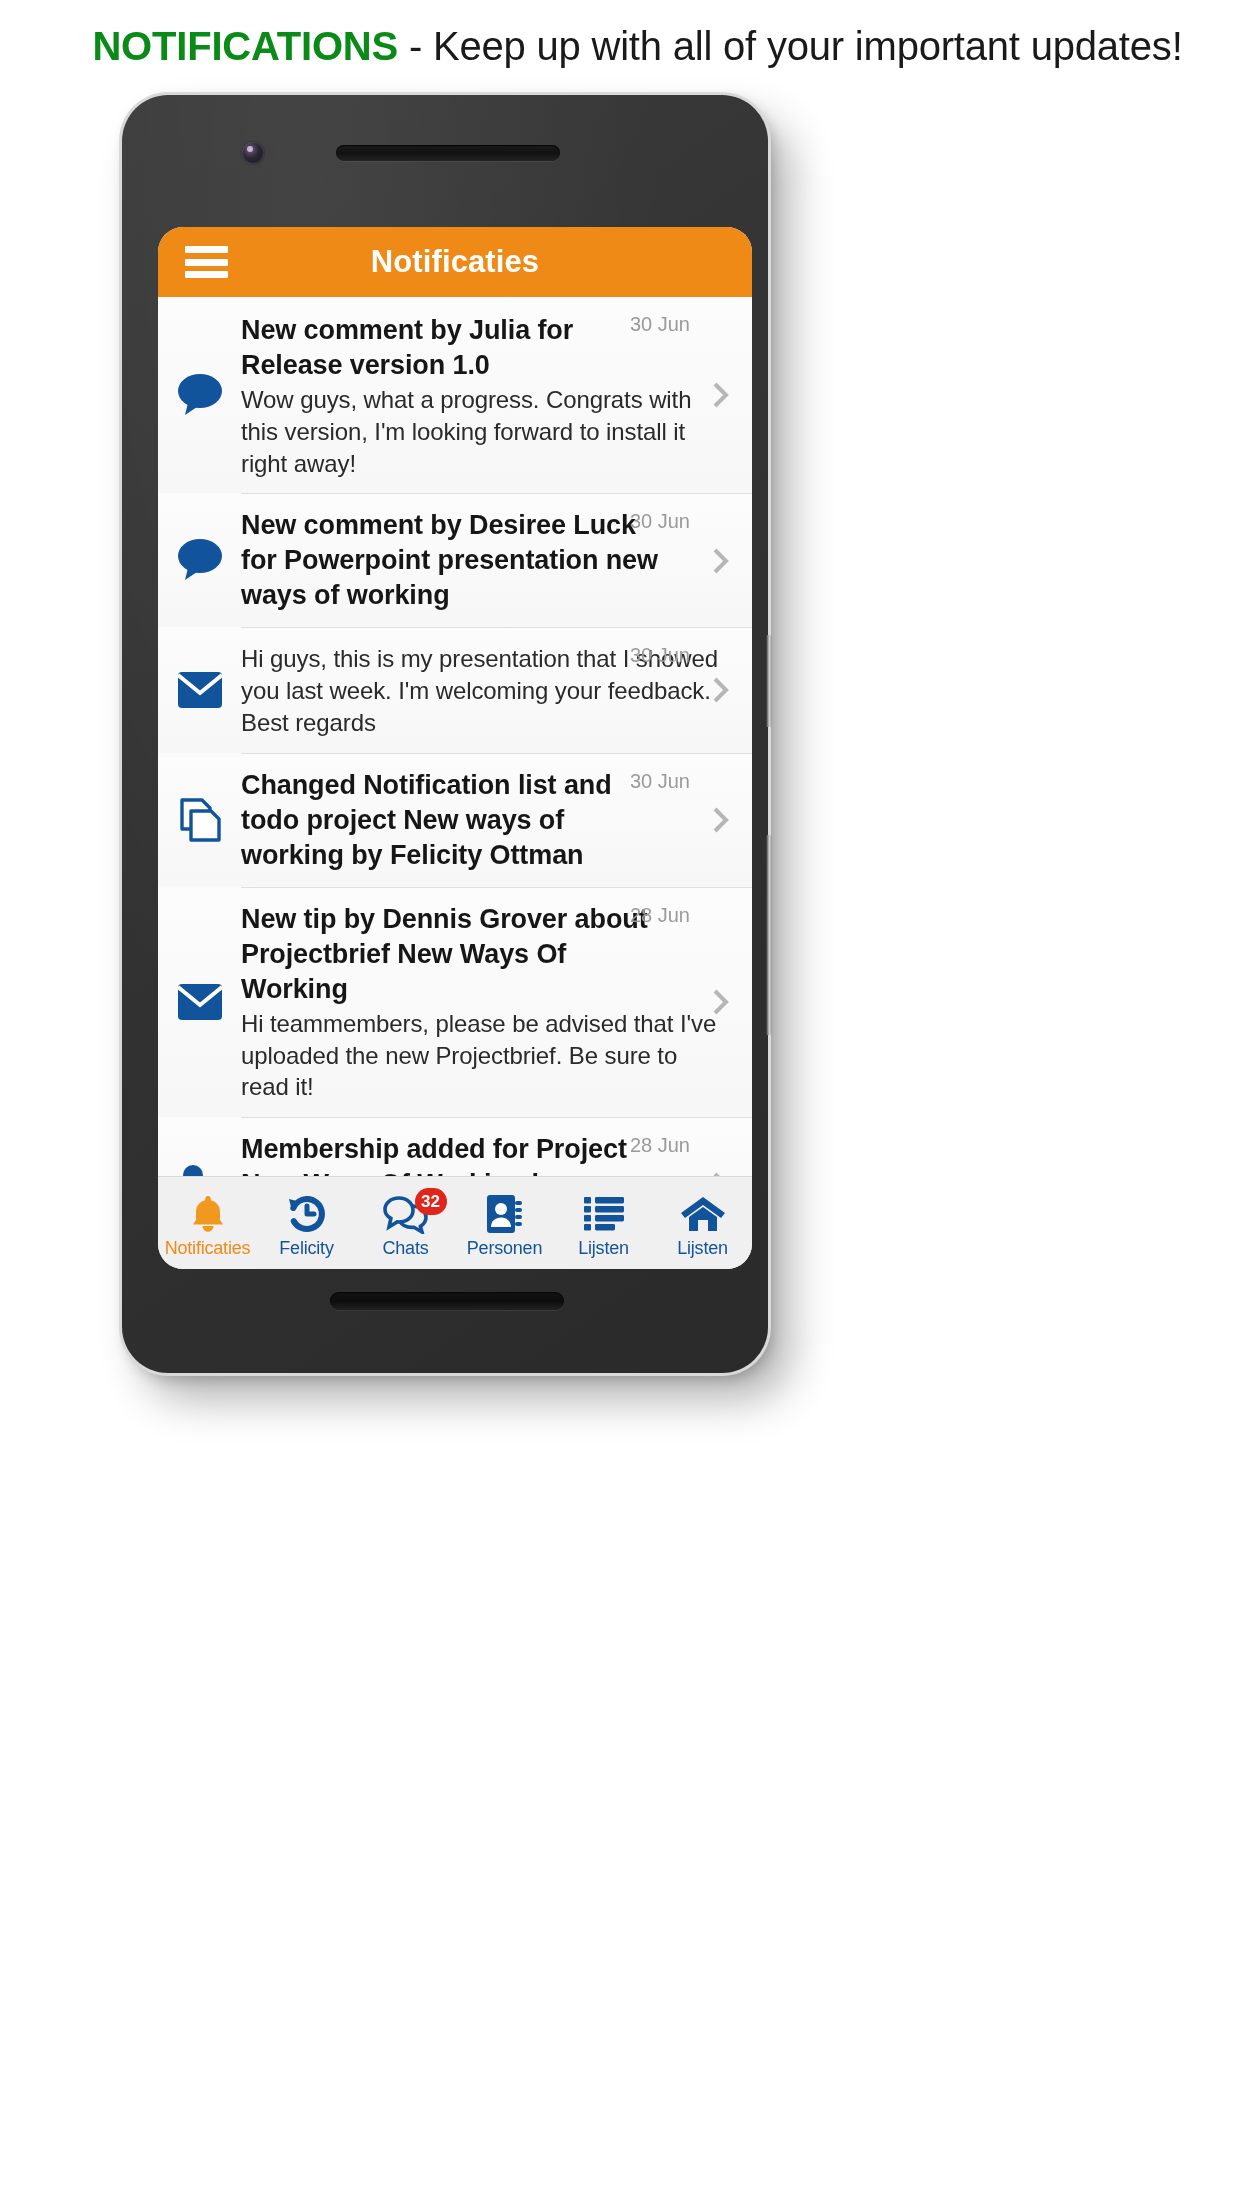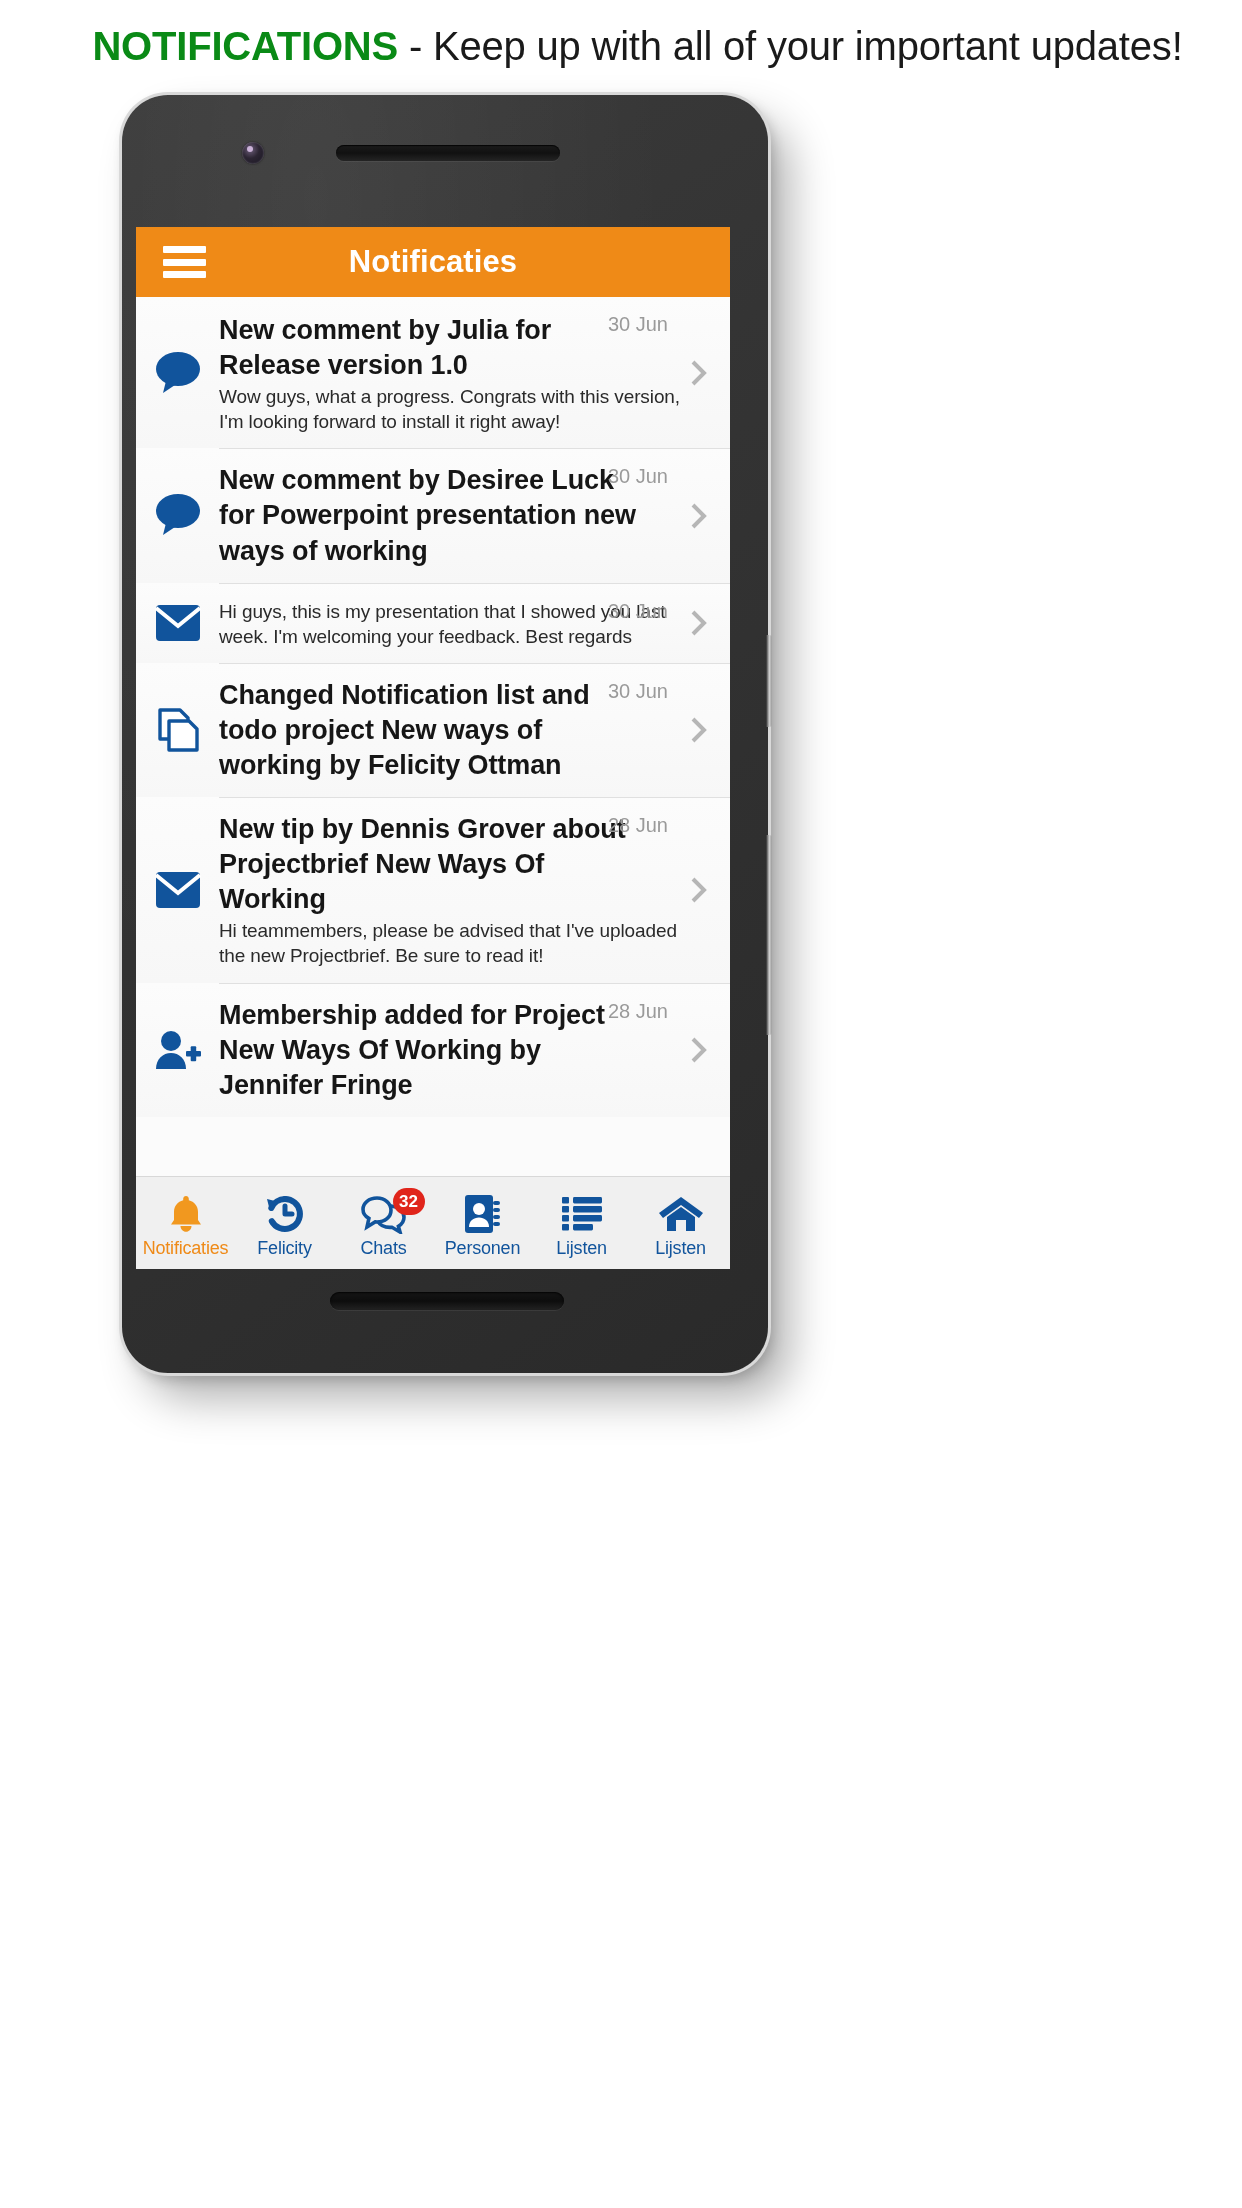--- a/index.html
+++ b/index.html
@@ -106,26 +106,27 @@
     width: 6px;
     border-radius: 0 3px 3px 0;
     background: linear-gradient(90deg, #2b2b2b 0%, #d2d2d2 55%, #9a9a9a 100%);
   }
   .side-btn.power { top: 540px; height: 92px; }
   .side-btn.volume { top: 740px; height: 200px; }
 
   
   .screen {
     position: absolute;
-    left: 14px;
+    left: 36px;
     top: 132px;
     width: 594px;
     height: 1042px;
     background: #fbfbfb;
     overflow: hidden;
+    border-radius: 25px;
   }
 
   
   .appbar {
     position: relative;
     height: 70px;
     background: #ef8a17;
     display: flex;
     align-items: center;
   }
@@ -186,21 +187,21 @@
   .notif:first-child .notif-body { border-top: none; padding-top: 16px; }
   .notif-title {
     font-size: 27px;
     font-weight: bold;
     color: #161616;
     line-height: 1.30;
     padding-right: 90px;
     letter-spacing: -0.1px;
   }
   .notif-sub {
-    font-size: 19px;
+    font-size: 24px;
     color: #2a2a2a;
     line-height: 1.32;
     padding-right: 28px;
     margin-top: 1px;
     letter-spacing: -0.1px;
   }
   .notif-date {
     position: absolute;
     right: 62px;
     top: 16px;

